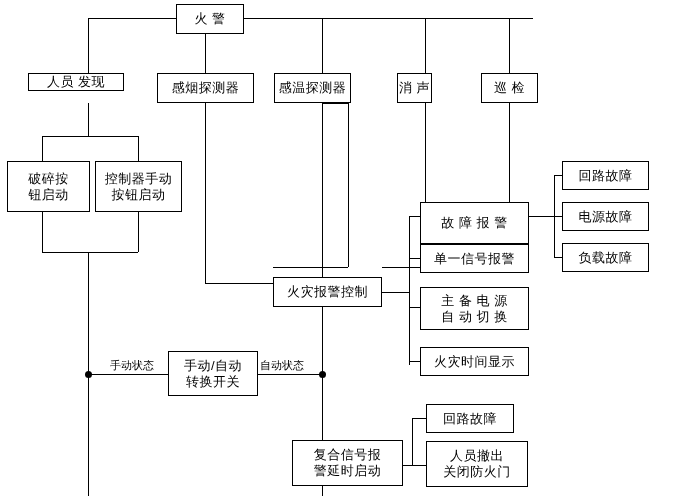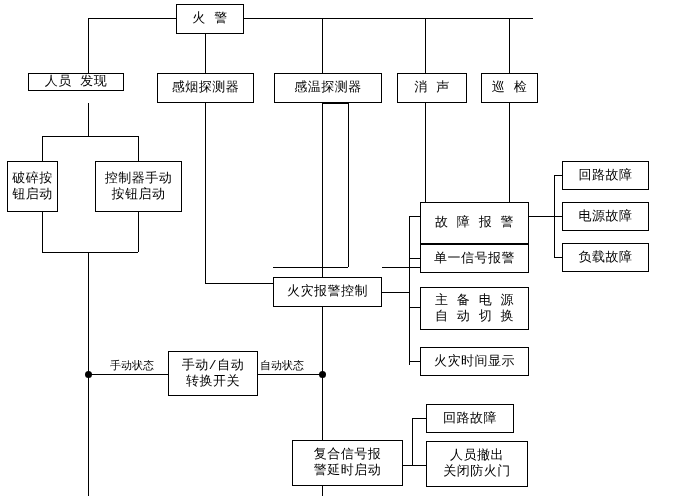--- a/index.html
+++ b/index.html
@@ -5,21 +5,21 @@
   html, body {
     margin: 0;
     padding: 0;
     background: #ffffff;
   }
   #canvas {
     position: relative;
     width: 680px;
     height: 496px;
     background: #ffffff;
-    font-family: Liberation Mono, monospace;
+    font-family: Liberation Sans, sans-serif;
     overflow: hidden;
   }
   .node {
     position: absolute;
     box-sizing: border-box;
     border: 1px solid #000000;
     background: #ffffff;
     color: #000000;
     display: flex;
     align-items: center;
@@ -114,27 +114,27 @@
   <div class="line vline" style="left:412px; top:418px; height:47px;"></div>
   <div class="line hline" style="left:412px; top:418px; width:14px;"></div>
   <div class="line hline" style="left:412px; top:465px; width:14px;"></div>
 
   <div class="node" style="left:176px; top:4px;  width:68px;  height:30px;">火  警</div>
 
   <div class="node" style="left:28px;  top:73px; width:96px;  height:18px;">人员 发现</div>
 
   <div class="node" style="left:157px; top:73px; width:97px;  height:30px;">感烟探测器</div>
 
-  <div class="node" style="left:274px; top:73px; width:108px;  height:30px;">感温探测器</div>
+  <div class="node" style="left:274px; top:73px; width:77px;  height:30px;">感温探测器</div>
 
-  <div class="node" style="left:397px; top:73px; width:70px;  height:30px;">消  声</div>
+  <div class="node" style="left:397px; top:73px; width:35px;  height:30px;">消  声</div>
 
   <div class="node" style="left:481px; top:73px; width:57px;  height:30px;">巡  检</div>
 
-  <div class="node" style="left:7px;   top:161px; width:51px; height:51px;">破碎按
+  <div class="node" style="left:7px;   top:161px; width:83px; height:51px;">破碎按
 钮启动</div>
 
   <div class="node" style="left:95px;  top:161px; width:87px; height:51px;">控制器手动
 按钮启动</div>
 
   <div class="node" style="left:273px; top:277px; width:109px; height:30px;">火灾报警控制</div>
 
   <div class="node" style="left:420px; top:202px; width:109px; height:42px;">故 障 报 警</div>
 
   <div class="node" style="left:420px; top:287px; width:109px; height:43px;">主 备 电 源

